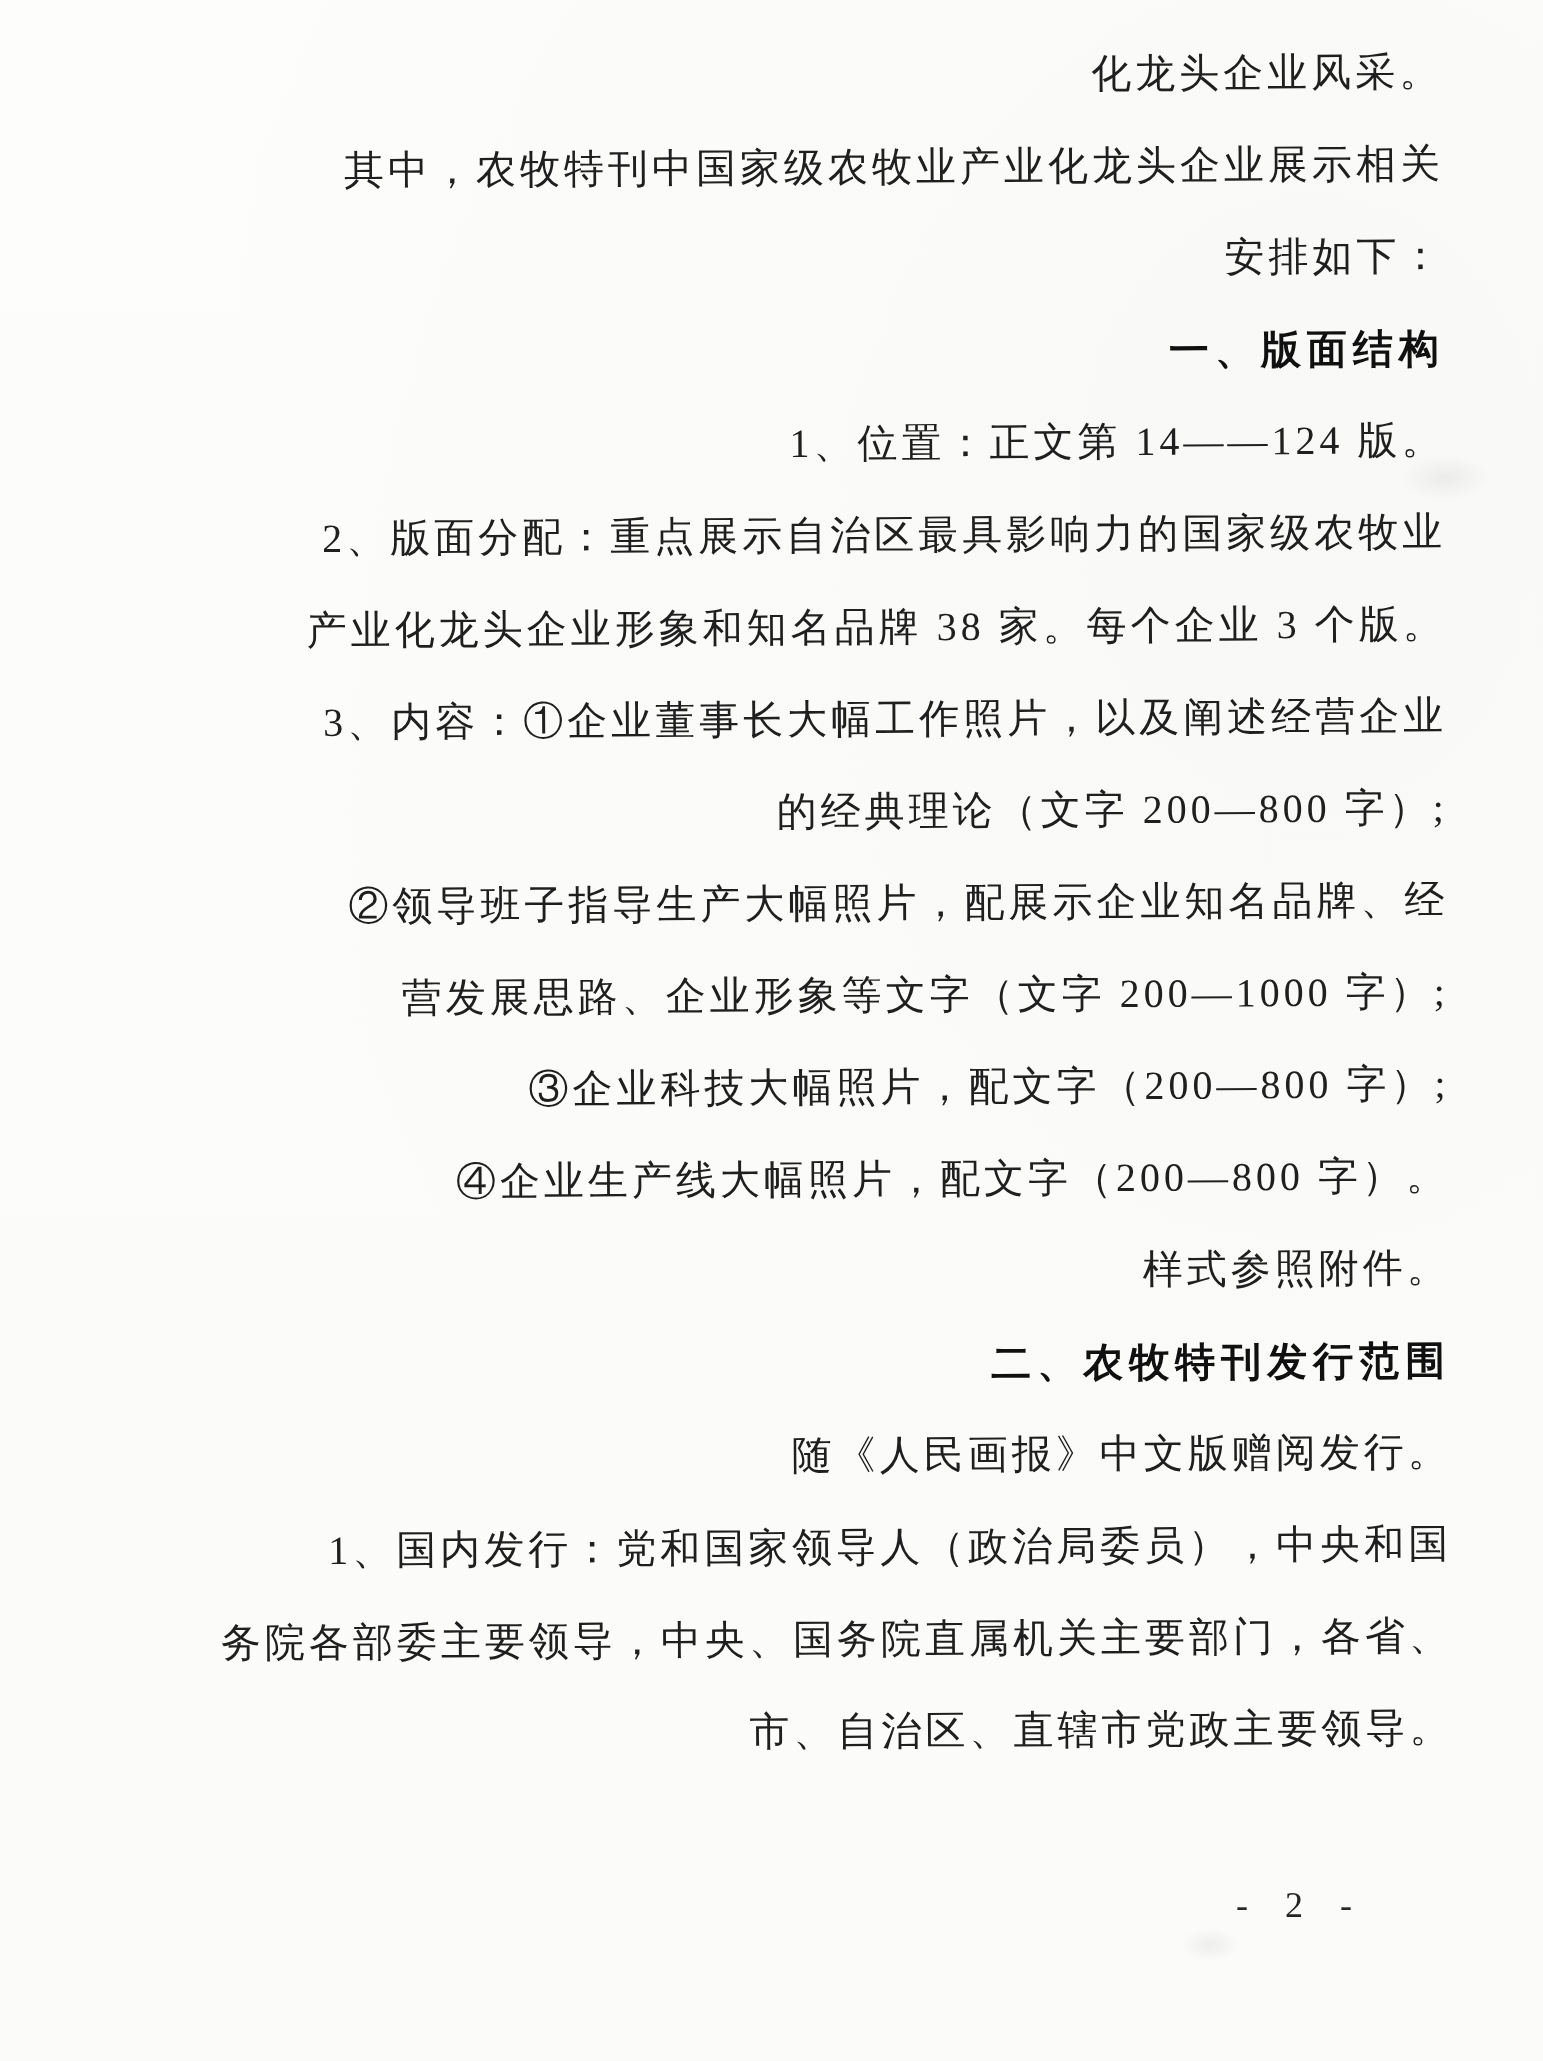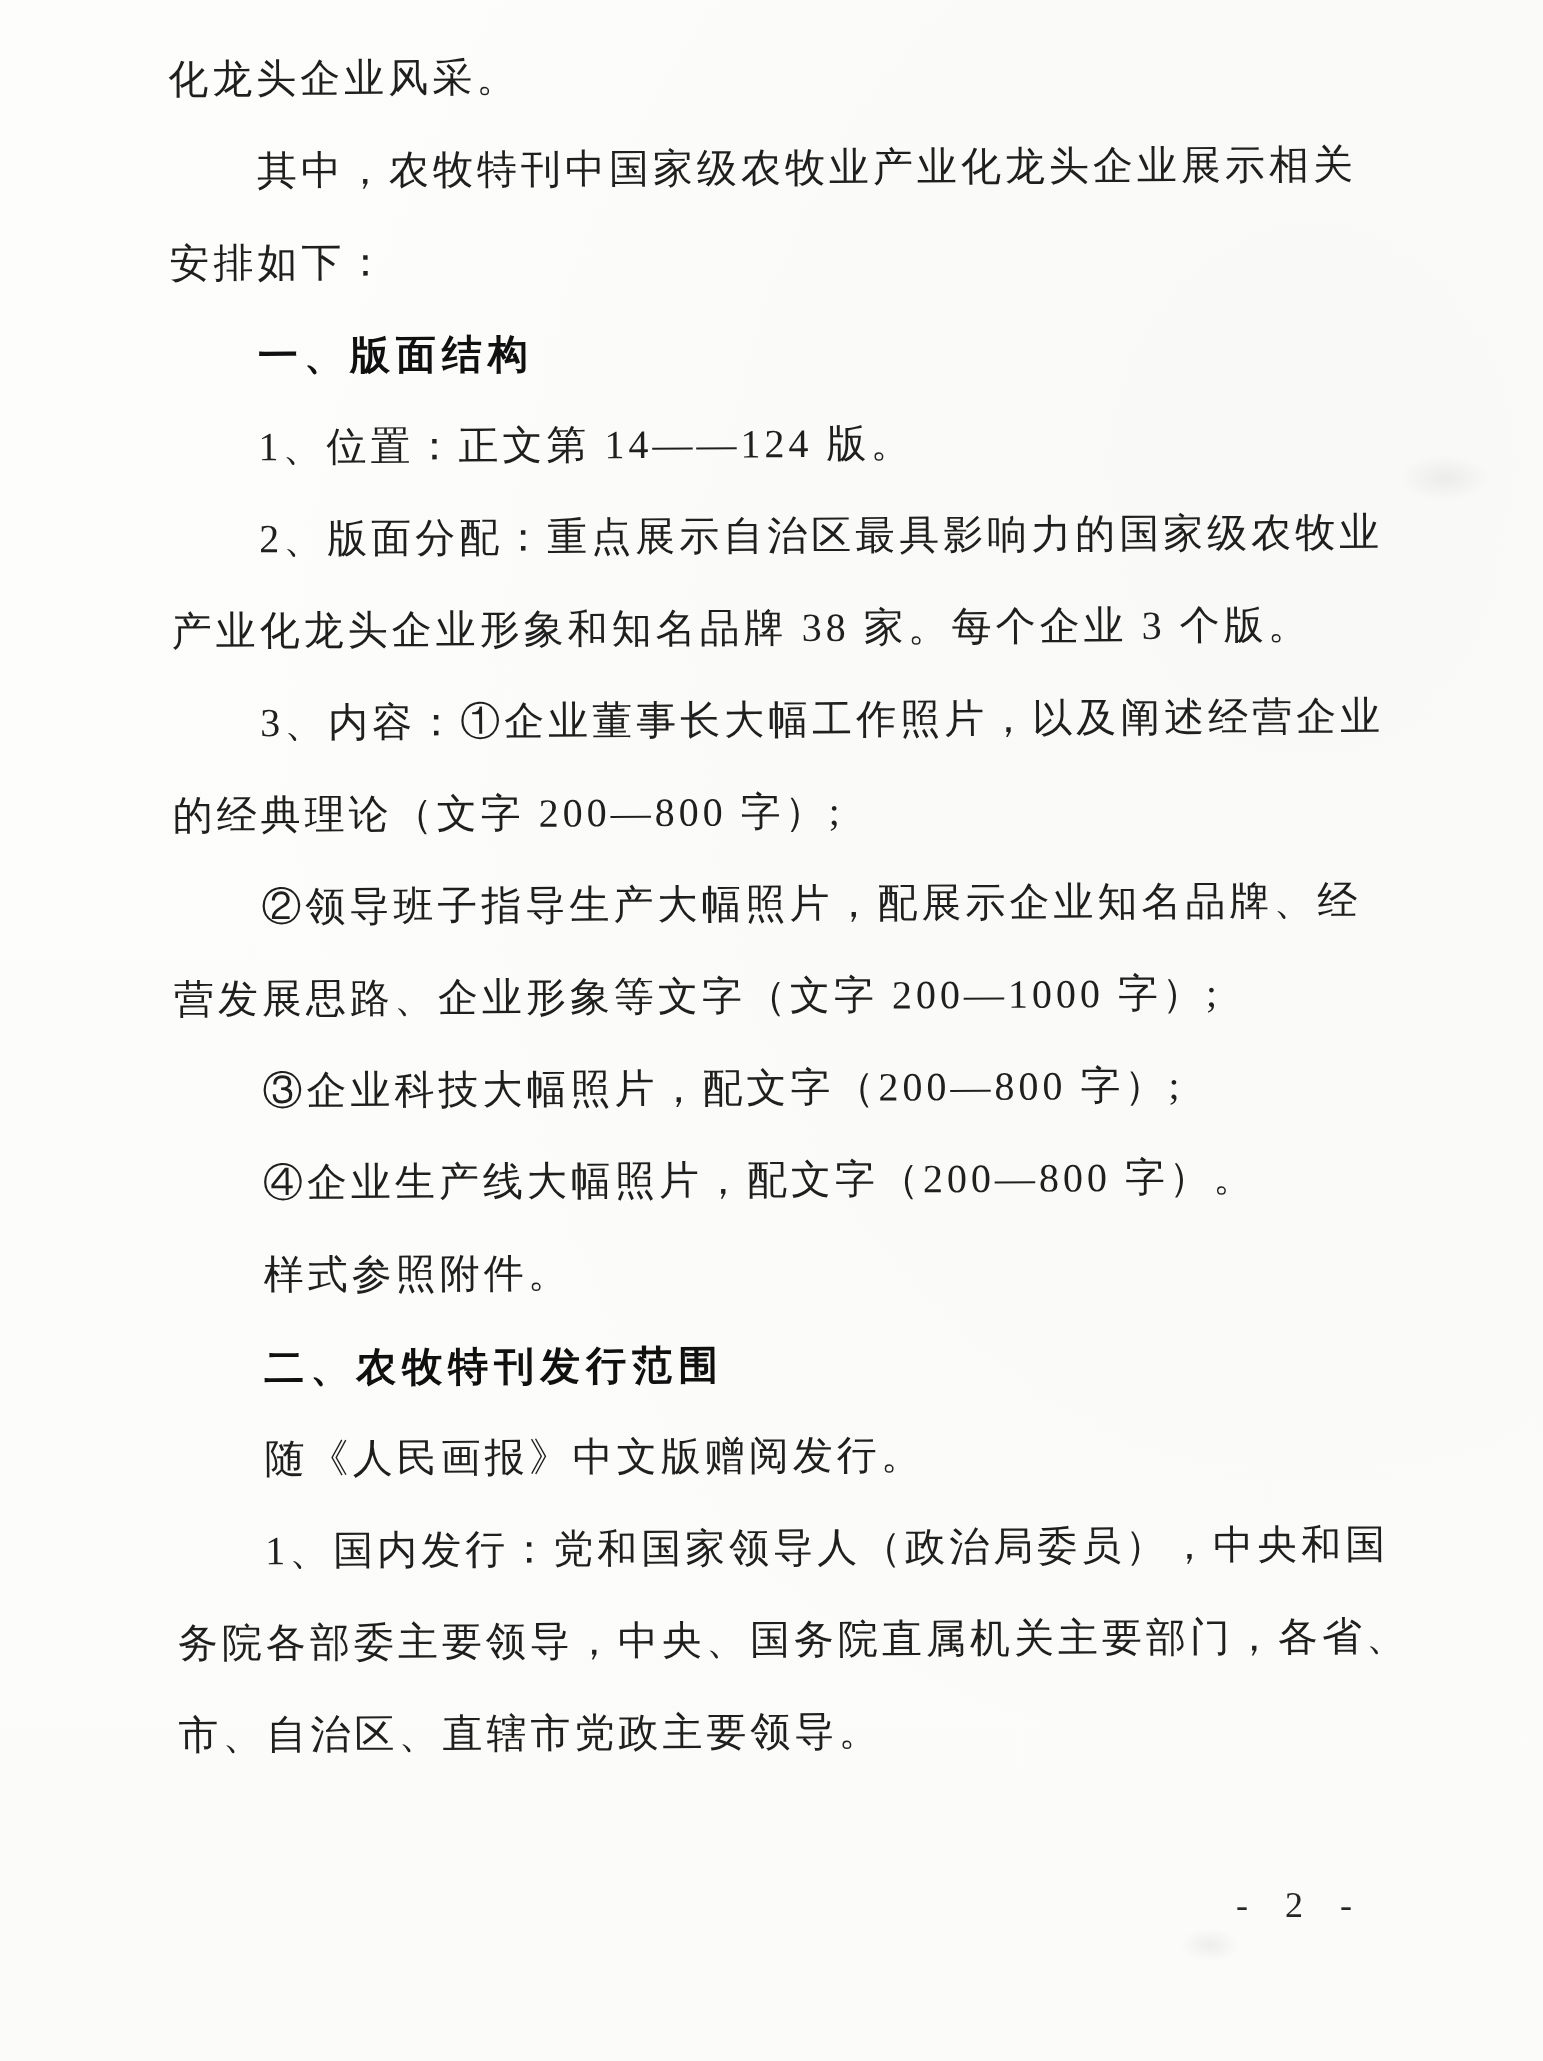--- a/index.html
+++ b/index.html
@@ -12,20 +12,21 @@
     background: #fcfcfb;
     position: relative;
     overflow: hidden;
   }
   .page {
     position: absolute;
     inset: 0;
     background:
       radial-gradient(ellipse at 85% 20%, rgba(180,180,180,0.06), rgba(0,0,0,0) 60%),
       linear-gradient(180deg, #fdfdfc 0%, #fbfbfa 100%);
+    text-align: right;
   }
   .content {
     position: absolute;
     left: 168px;
     top: 30px;
     right: 100px;
     transform: rotate(-0.35deg);
     transform-origin: 50% 0;
   }
   .line {

